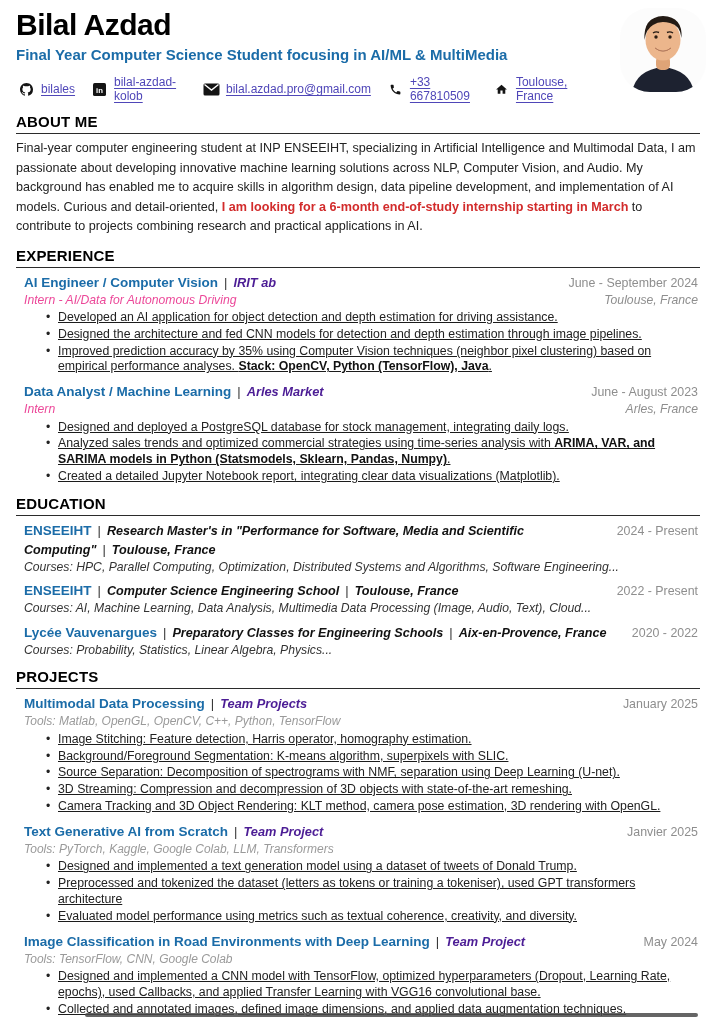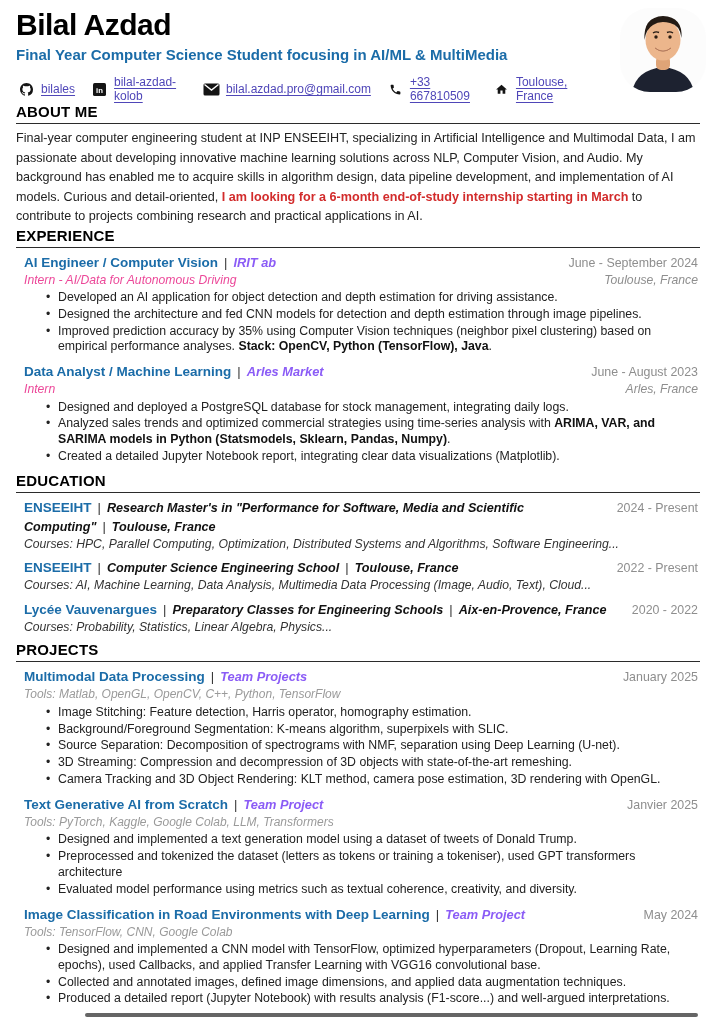--- a/index.html
+++ b/index.html
@@ -27,44 +27,44 @@
   .contact-item .txt{text-decoration:underline;text-underline-offset:2px;}
   .cicon{width:21px;height:13px;display:inline-block;flex:none;}
   .cicon svg{width:100%;height:100%;display:block;fill:#141414;}
   .avatar-wrap{
     position:absolute;top:0;right:-6px;width:86px;height:84px;border-radius:30px;
     overflow:hidden;background:#fdfdfd;
   }
   .avatar-wrap svg{width:100%;height:100%;display:block;}
 
   
-  .section{margin-top:0;}
+  .section{margin-top:10px;}
   .section-title{
     font-size:15px;font-weight:700;color:#000;letter-spacing:.2px;
     padding-bottom:3px;border-bottom:1.3px solid #2b2b2b;margin-bottom:5px;line-height:17px;
   }
   .section-body{padding-left:8px;padding-right:2px;}
 
   
   .about-text{font-size:12.6px;line-height:19.5px;color:#222;padding-left:0;}
   .about-highlight{color:var(--red);font-weight:700;}
 
   
   .entry{margin-bottom:7px;}
   .entry-head{display:flex;justify-content:space-between;align-items:baseline;line-height:17px;}
   .entry-title{font-size:13.5px;font-weight:700;color:var(--accent);}
-  .entry-org{font-size:12.8px;font-weight:700;font-style:italic;color:#8b5cf6;}
+  .entry-org{font-size:12.8px;font-weight:700;font-style:italic;color:#4c1d95;}
   .pipe::before{content:"|";color:#333;font-weight:400;font-style:normal;margin:0 6px;font-size:13px;}
   .entry-date{font-size:12.4px;color:var(--muted);white-space:nowrap;padding-left:8px;}
   .entry-sub{display:flex;justify-content:space-between;font-size:12.2px;line-height:15.5px;margin-top:1px;}
   .entry-role{font-style:italic;color:#ec4899;}
   .entry-loc{font-style:italic;color:var(--muted);}
   .entry-tools{font-size:12px;font-style:italic;color:#9a9a9a;line-height:15.5px;margin-top:1px;}
 
-  ul.bullets{list-style:none;margin-top:2px;padding-left:22px;}
+  ul.bullets{list-style:none;margin-top:2px;padding-left:22px;text-decoration:underline;}
   ul.bullets li{
     position:relative;font-size:12.3px;line-height:15.8px;color:#222;padding-left:12px;margin-bottom:1px;
   }
   ul.bullets li::before{content:"•";position:absolute;left:0;top:0;color:#222;}
   .b{font-weight:700;color:#111;}
 
   
   .edu-item{margin-bottom:6px;}
   .edu-head{display:flex;justify-content:space-between;align-items:baseline;line-height:17px;}
   .edu-school{font-size:13.5px;font-weight:700;color:var(--accent);}

